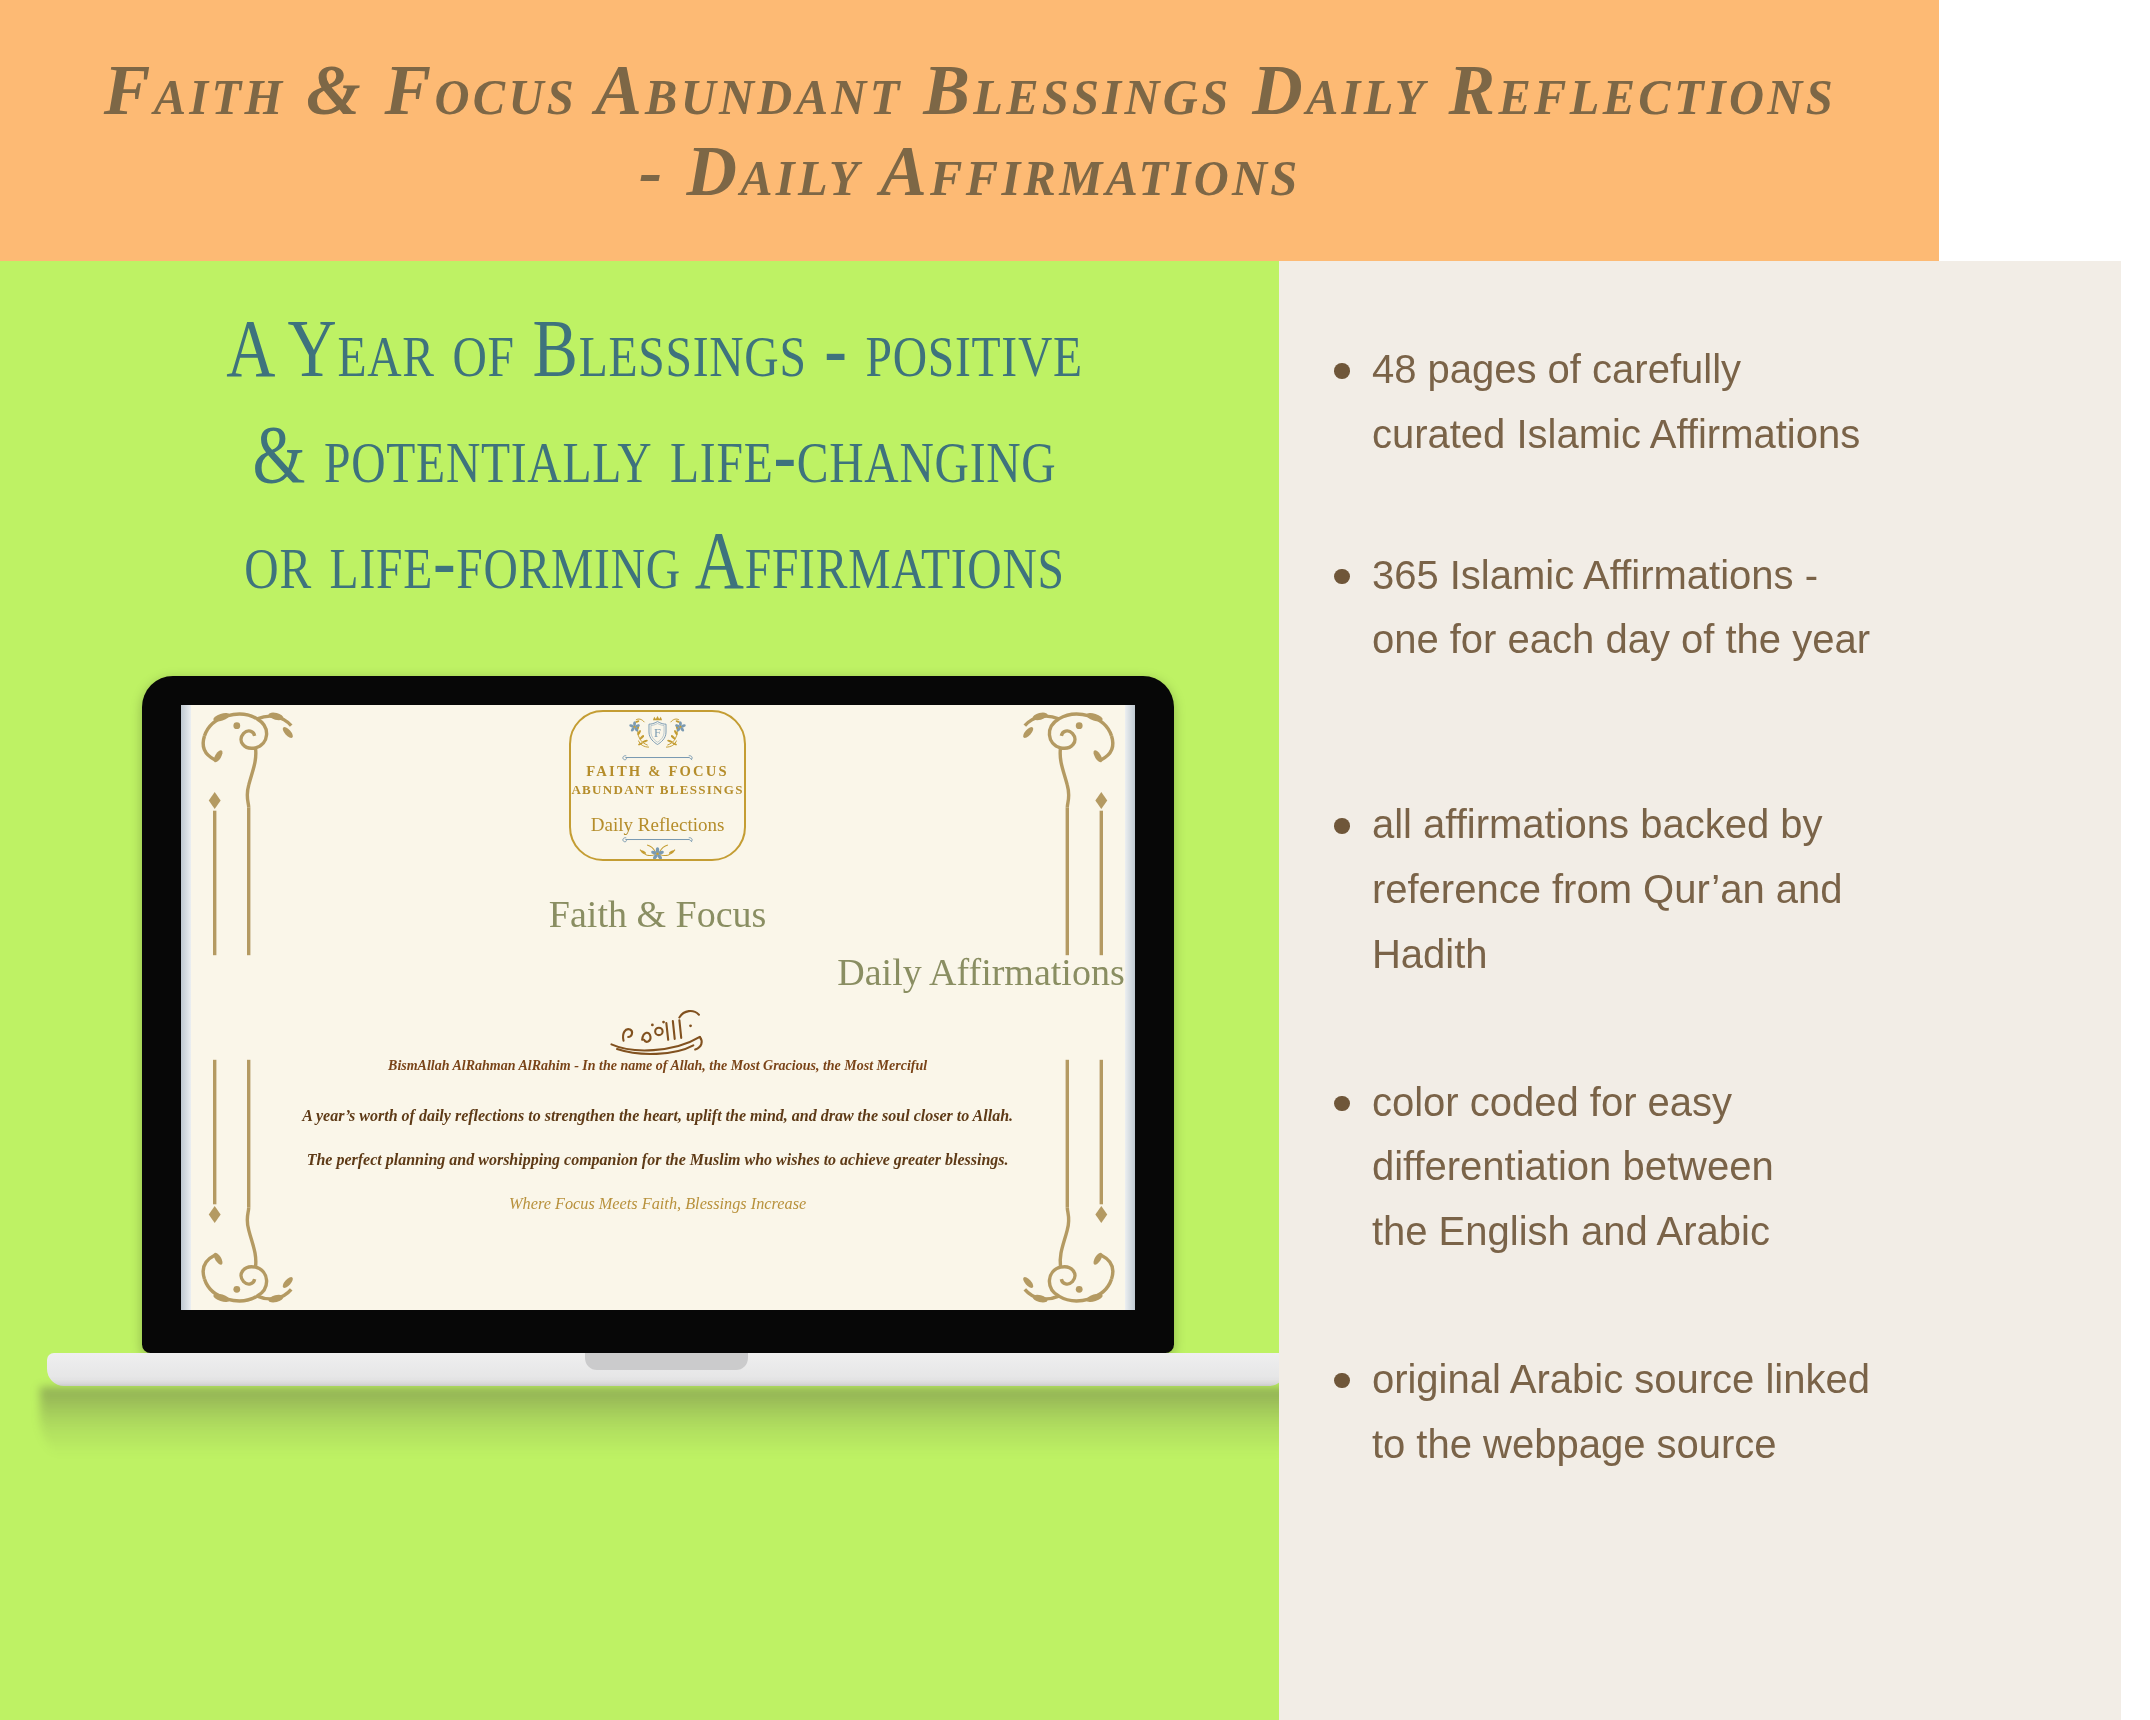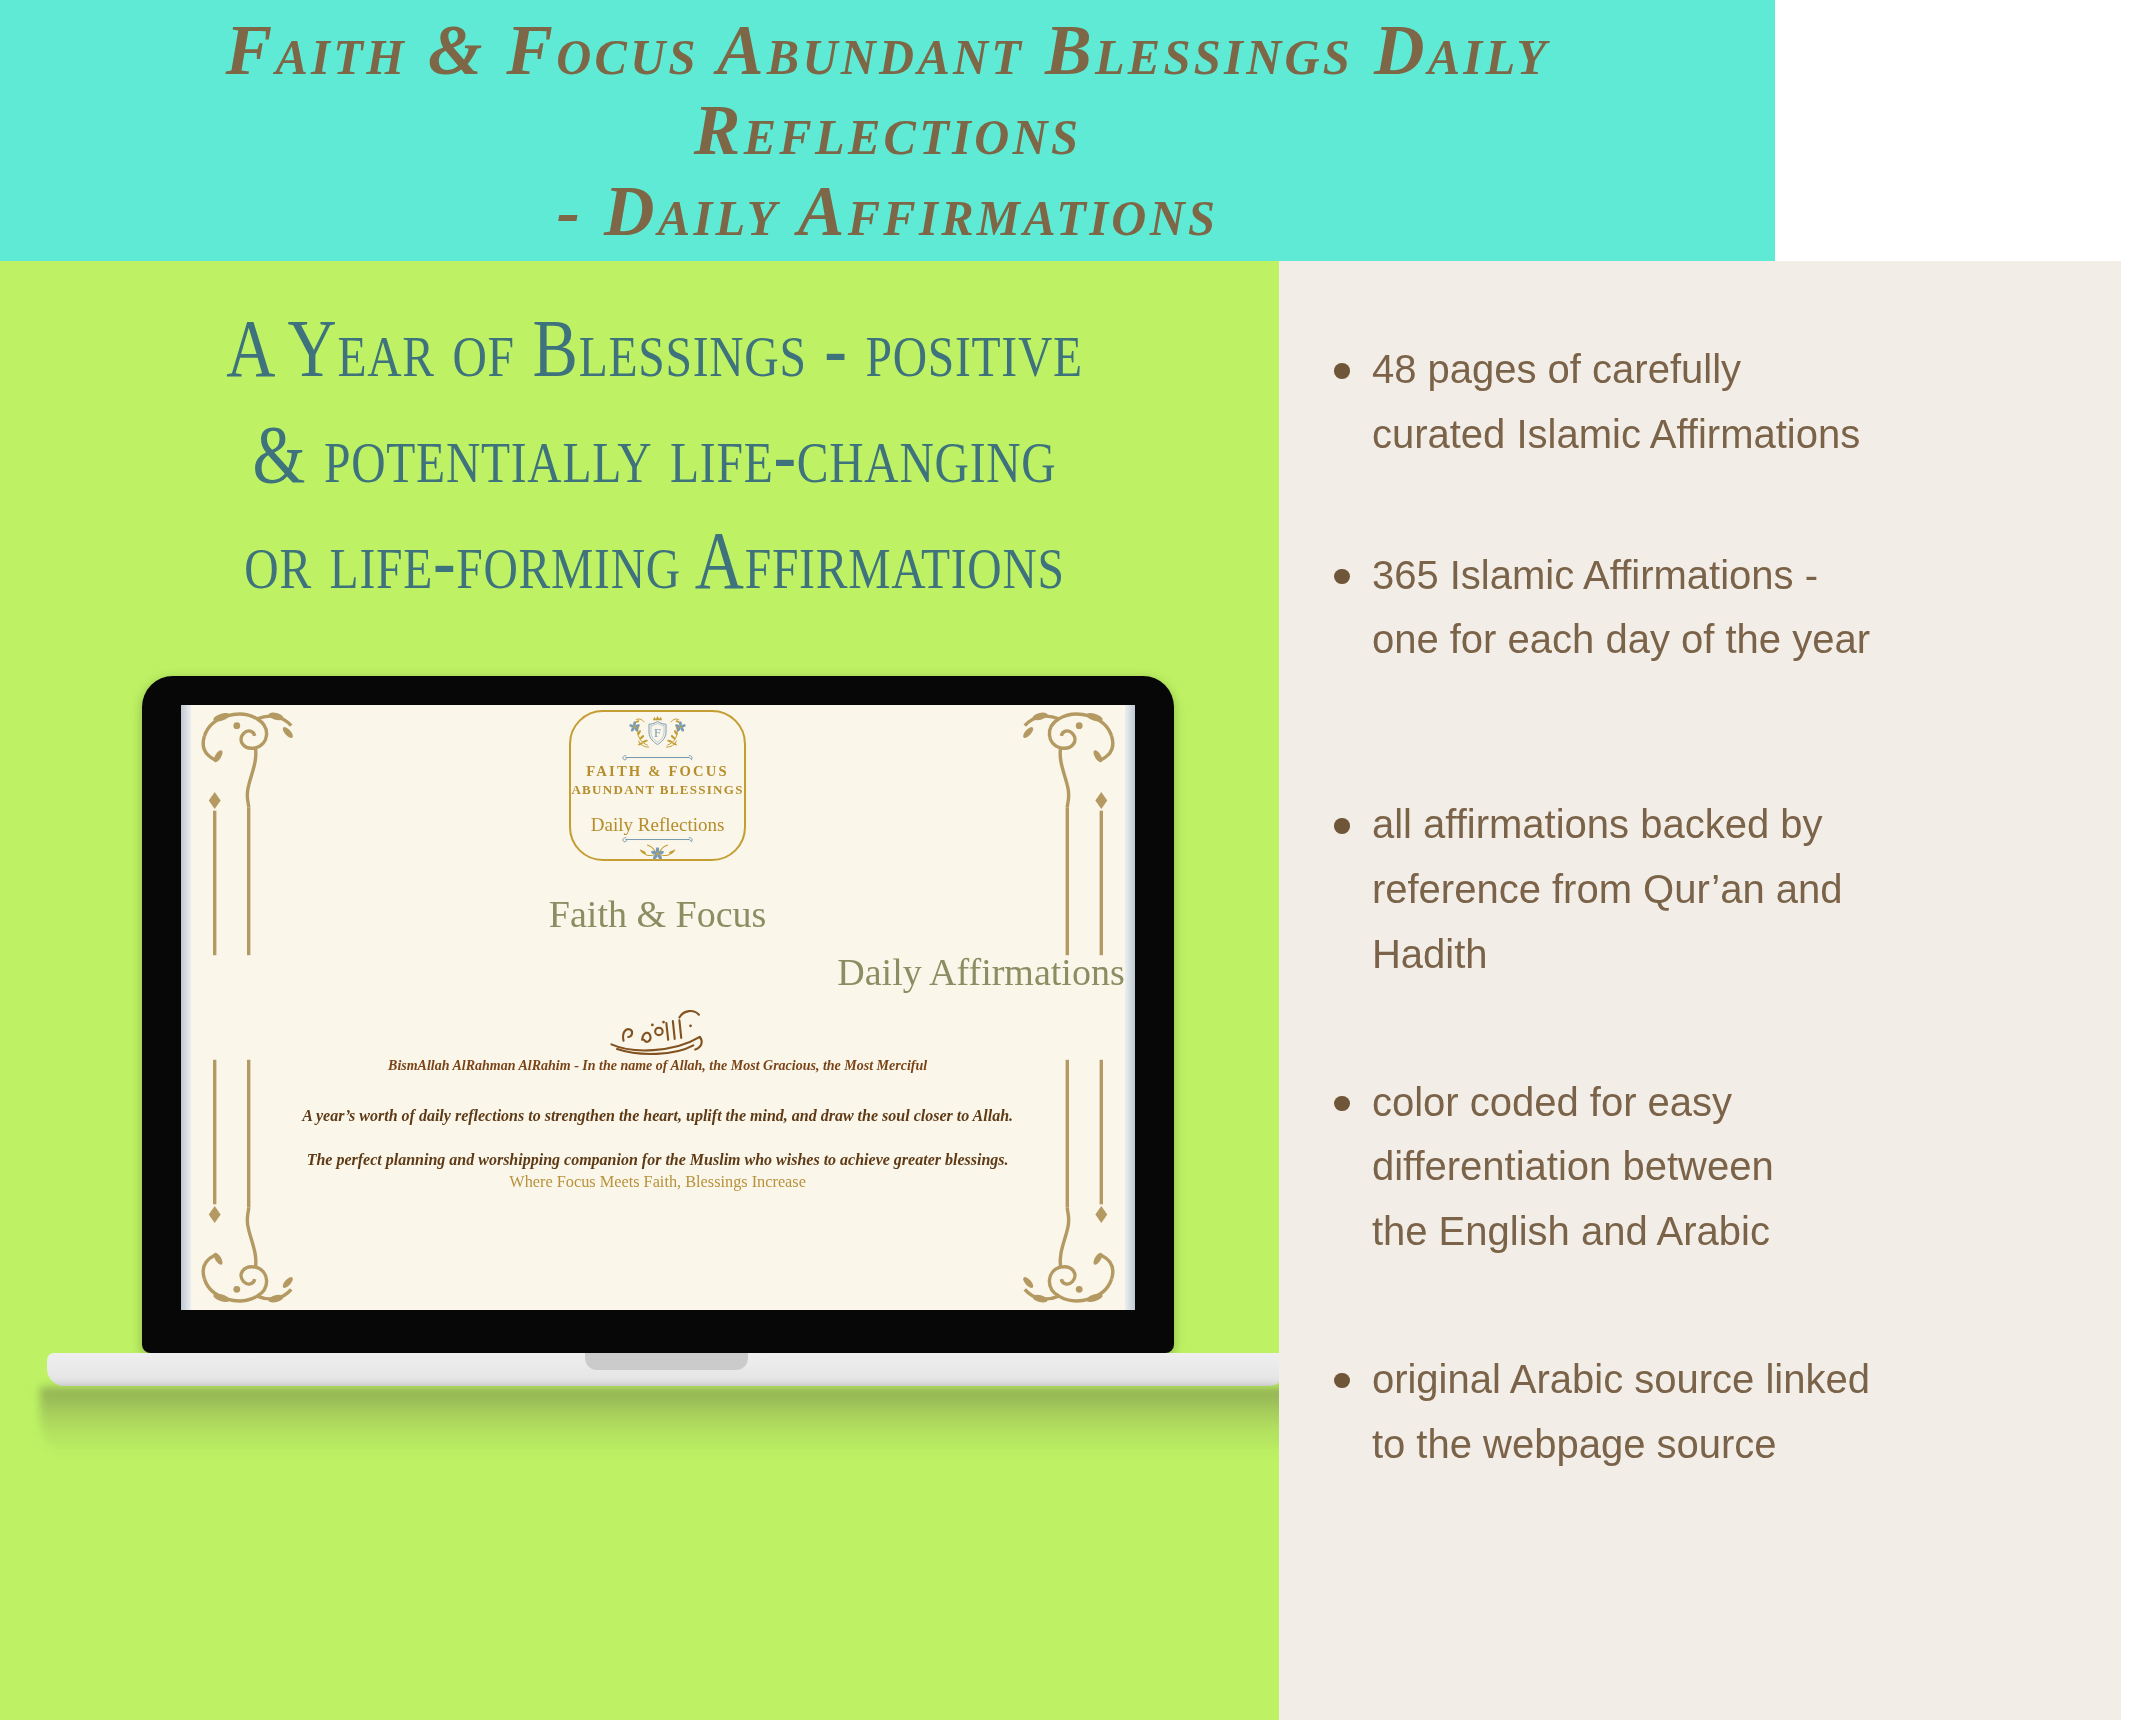--- a/index.html
+++ b/index.html
@@ -2,22 +2,22 @@
 <html style="font-size:13.8px"><head>
 <meta charset="utf-8">
 <style>
   html,body{margin:0;padding:0;}
   body{
     width:2151px;height:1721px;position:relative;overflow:hidden;
     background:#ffffff;font-family:"Liberation Sans",sans-serif;
   }
   
   .banner{
-    position:absolute;top:0;left:0;width:1775px;height:261px;
-    background:#5eead4;display:flex;flex-direction:column;
+    position:absolute;top:0;left:0;width:1939px;height:261px;
+    background:#fdba74;display:flex;flex-direction:column;
     justify-content:center;align-items:center;
   }
   .banner-line{
     display:block;text-align:center;
     font-family:"Liberation Serif",serif;font-style:italic;font-weight:700;
     font-variant:small-caps;font-size:72px;line-height:1.12;
     letter-spacing:3.4px;color:#7d6746;transform:scaleX(0.97);
   }
   
   .left-panel{
@@ -60,21 +60,21 @@
   .logo-name{font-size:14.6px;letter-spacing:2.2px;color:#b58d2b;font-weight:700;margin-top:1.7px;}
   .logo-sub{font-size:13px;letter-spacing:1.3px;color:#b58d2b;font-weight:700;margin-top:1.7px;text-align:center;}
   .logo-script{font-size:19px;color:#b58d2b;margin-top:16px;}
   .ct1{margin:31px 0 0;font-size:38px;font-weight:400;color:#8a8e62;}
   .ct2{margin:17px 0 0;font-size:43px;font-weight:400;color:#8a8e62;}
   .ct3{margin:13.8px 0 0;font-size:38px;font-weight:400;color:#8a8e62;text-align:right;}
   .bismillah{display:block;width:107px;height:52px;margin:10.3px auto 0;}
   .caption{margin:1.7px 0 0;font-size:14px;font-weight:700;font-style:italic;color:#7a4418;}
   .bodyline{margin:33px 0 0;font-size:16px;font-weight:700;font-style:italic;color:#5e3a16;}
   .bodyline.second{margin-top:26px;}
-  .tagline{margin:3px 0 0;font-size:16.3px;color:#b8913c;}
+  .tagline{margin:25px 0 0;font-size:16.3px;font-style:italic;color:#b8913c;}
   .base{
     position:absolute;left:0;top:677px;width:1239px;height:33px;
     background:linear-gradient(#efefef,#e3e3e4);
     border-radius:6.9px 6.9px 17px 17px;
   }
   .notch{
     position:absolute;left:538px;top:677px;width:163px;height:17px;
     background:#cbcbcc;border-radius:0 0 12px 12px;
   }
   .base-shadow{

